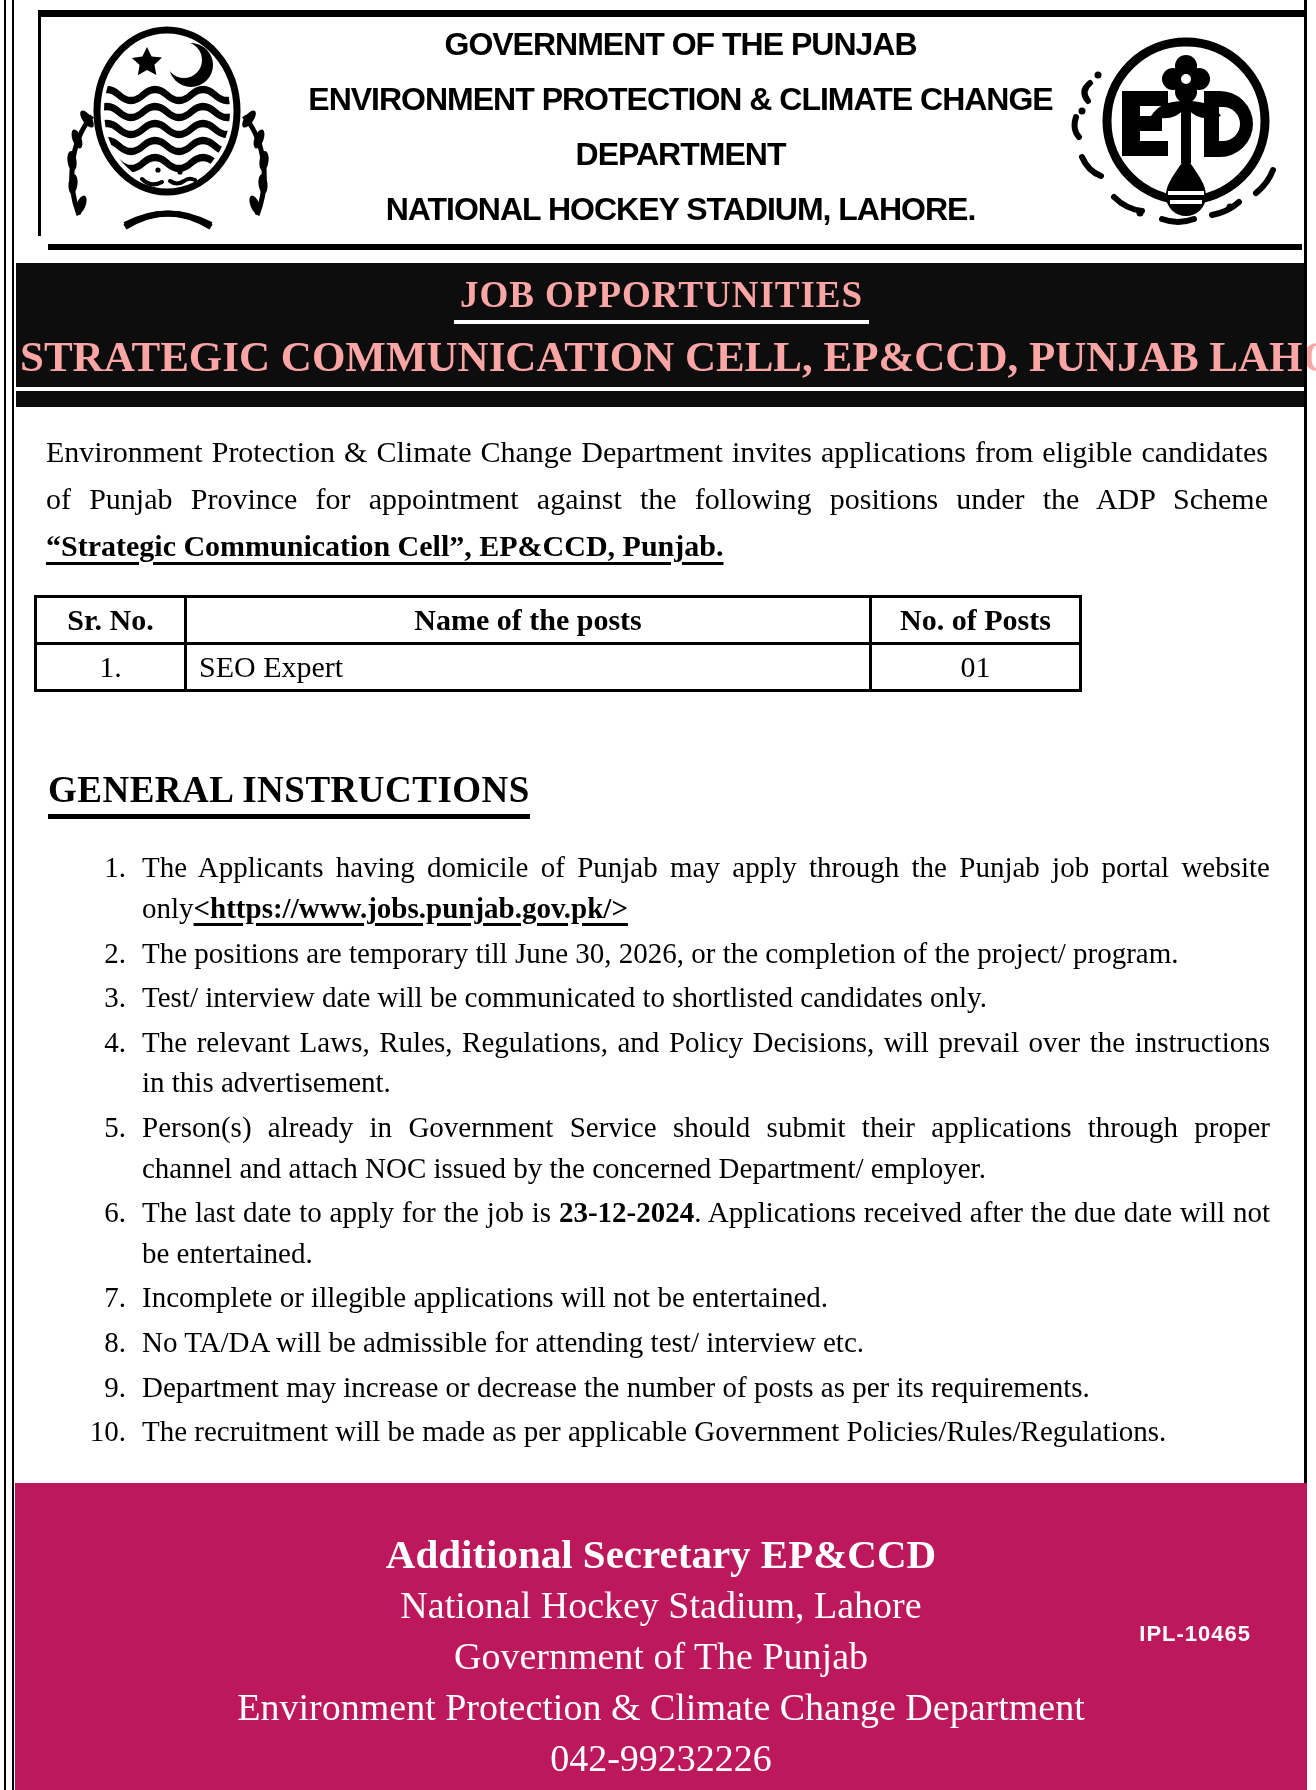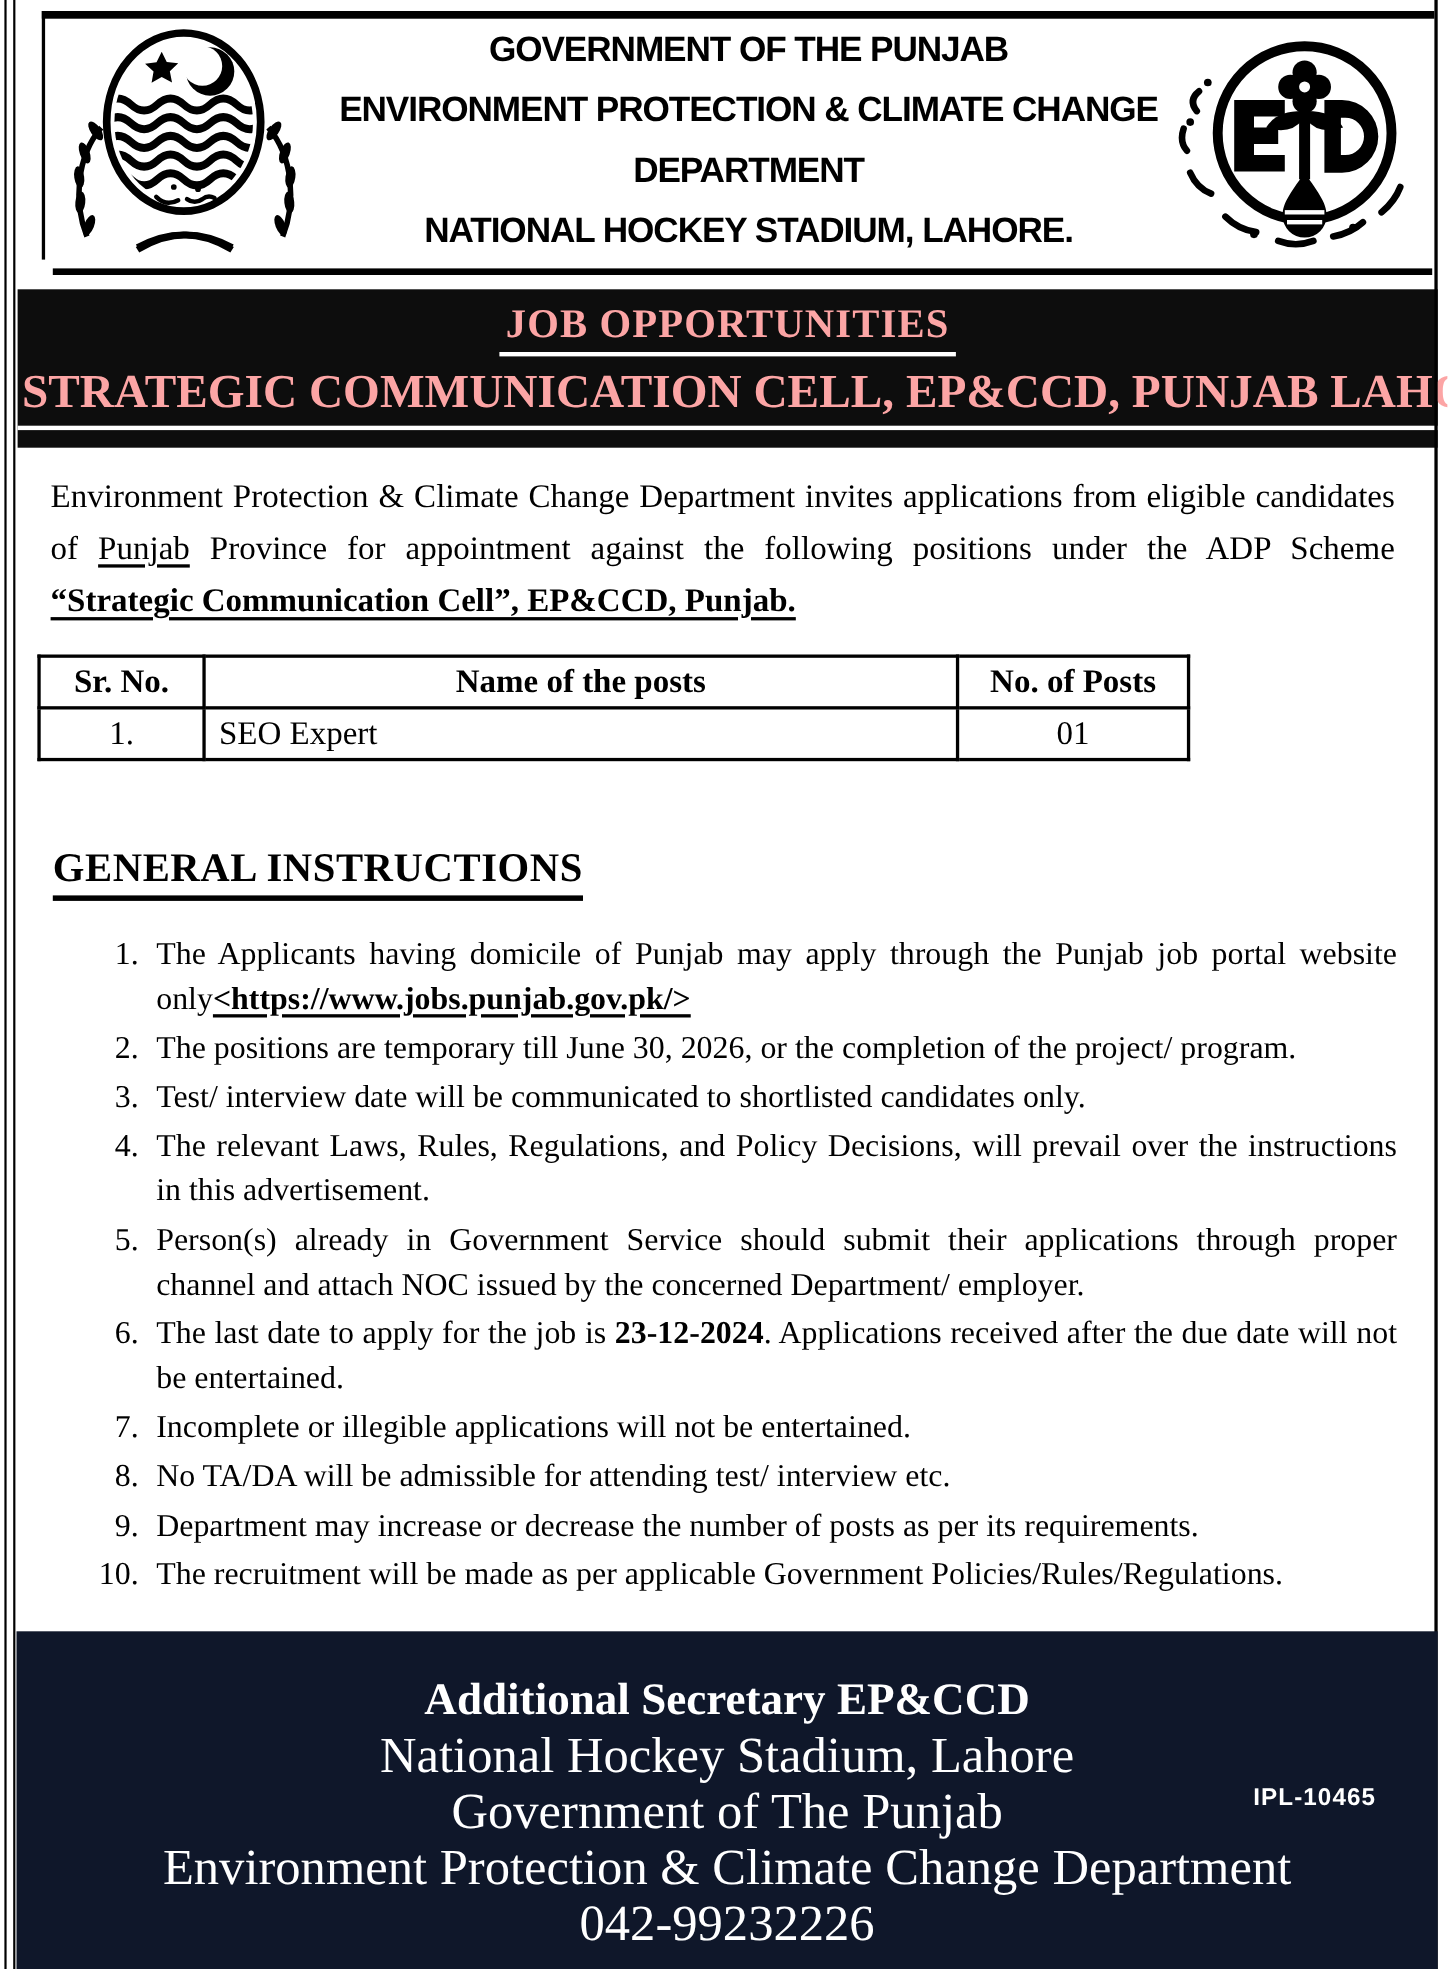--- a/index.html
+++ b/index.html
@@ -38,21 +38,21 @@
     display: inline-block; font-size: 37px; font-weight: bold; letter-spacing: 1px;
     border-bottom: 4px solid #fff; padding: 0 6px 4px;
   }
   .banner-sub {
     display: inline-block; margin-top: 8px; font-size: 43px; font-weight: bold;
     white-space: nowrap; border-bottom: 4px solid #fff; padding: 0 4px 6px;
   }
 
   
   .intro { margin: 22px 48px 0 46px; font-size: 30px; line-height: 1.56; text-align: justify; }
-  .u  { text-decoration: underline; text-decoration-thickness: 3px; text-underline-offset: 5px; }
+  .u  { text-decoration-thickness: 3px; text-underline-offset: 5px; }
   .bu { font-weight: bold; text-decoration: underline; text-decoration-thickness: 3px; text-underline-offset: 6px; }
 
   
   table.posts { margin: 26px 34px 0 34px; border-collapse: collapse; width: 1048px; }
   table.posts th, table.posts td { border: 3px solid #000; font-size: 30px; padding: 5px 12px; }
   table.posts th { font-weight: bold; text-align: center; }
   .col-sr { width: 150px; text-align: center; }
   .col-count { width: 210px; text-align: center; }
   .cell-name { text-align: left; }
 
@@ -65,23 +65,23 @@
   .ins-list { margin: 28px 46px 0 78px; }
   .ins-item { display: flex; font-size: 29px; line-height: 1.40; margin-bottom: 4px; }
   .ins-num { flex: none; width: 48px; text-align: right; margin-right: 16px; }
   .ins-text { flex: 1; text-align: justify; }
   .seg-link { font-weight: bold; text-decoration: underline; text-decoration-thickness: 3px; text-underline-offset: 5px; }
   .seg-bold { font-weight: bold; }
 
   
   .footer {
     position: absolute; top: 1483px; left: 15px; right: 9px; bottom: 0;
-    background: #0f172a; color: #fff; text-align: center; padding-top: 36px;
-  }
-  .footer-line { font-size: 46px; line-height: 51px; }
+    background: #be185d; color: #fff; text-align: center; padding-top: 46px;
+  }
+  .footer-line { font-size: 38px; line-height: 51px; }
   .footer-line.first { font-size: 41px; font-weight: bold; }
   .ipl {
     position: absolute; top: 138px; right: 56px;
     font-family: "Liberation Sans", sans-serif; font-weight: bold;
     font-size: 22px; letter-spacing: 1px;
   }
   svg { display: block; }
 </style>
 </head>
 <body>

